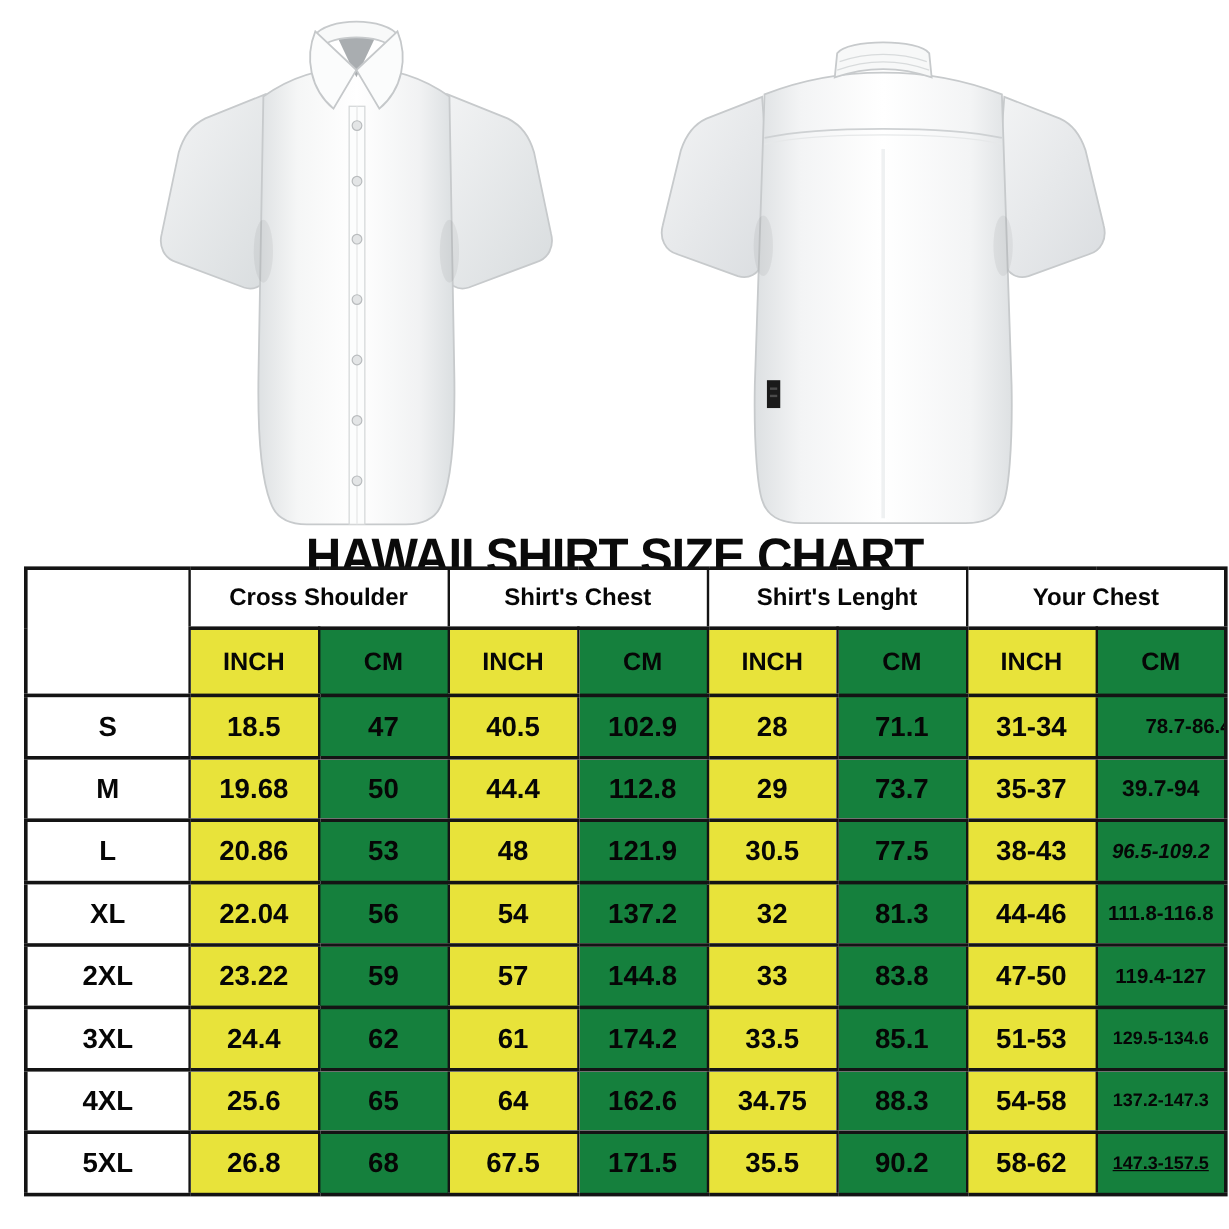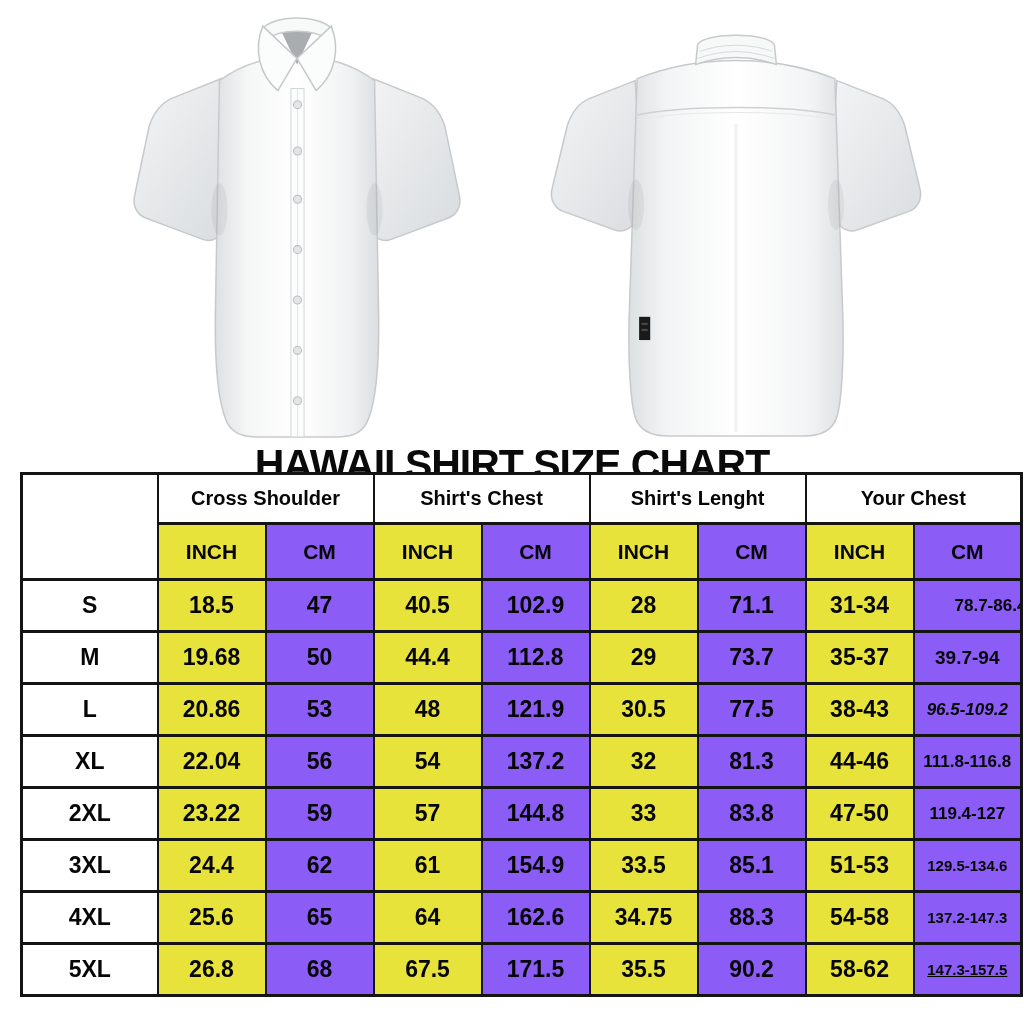--- a/index.html
+++ b/index.html
@@ -38,21 +38,21 @@
     font-weight:bold;color:var(--text);
     padding:0;overflow:hidden;white-space:nowrap;
   }
   .size-table thead tr.group-row{height:50px;}
   .size-table thead tr.unit-row{height:56px;}
   .size-table tbody tr{height:52px;}
   .group-cell{font-size:20px;background:#ffffff;}
   .corner-cell{background:#ffffff;}
   .unit-cell{font-size:21px;}
   .inch-cell{background:var(--yellow);}
-  .cm-cell{background:#8b5cf6;}
+  .cm-cell{background:#15803d;}
   .size-cell{font-size:23px;background:#ffffff;}
   td.inch-cell,td.cm-cell{font-size:23px;}
 </style>
 </head>
 <body>
 
 <div class="shirts">
 
   <svg id="front-shirt" class="shirt-svg" viewBox="0 0 330 435" aria-hidden="true">
     <defs>
@@ -222,21 +222,21 @@
         <td class="inch-cell">33</td>
         <td class="cm-cell">83.8</td>
         <td class="inch-cell">47-50</td>
         <td class="cm-cell" style="font-size: 17px;">119.4-127</td>
       </tr>
       <tr>
         <th class="size-cell">3XL</th>
         <td class="inch-cell">24.4</td>
         <td class="cm-cell">62</td>
         <td class="inch-cell">61</td>
-        <td class="cm-cell">154.9</td>
+        <td class="cm-cell">174.2</td>
         <td class="inch-cell">33.5</td>
         <td class="cm-cell">85.1</td>
         <td class="inch-cell">51-53</td>
         <td class="cm-cell" style="font-size: 15px;">129.5-134.6</td>
       </tr>
       <tr>
         <th class="size-cell">4XL</th>
         <td class="inch-cell">25.6</td>
         <td class="cm-cell">65</td>
         <td class="inch-cell">64</td>

